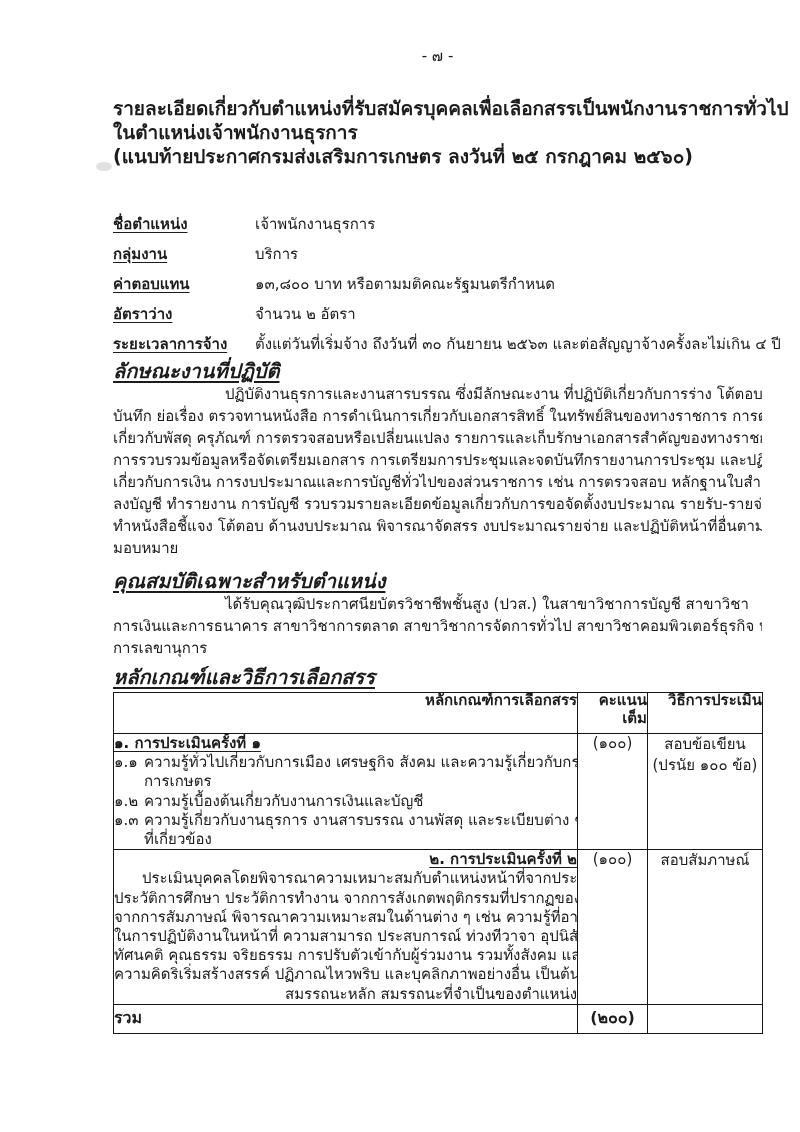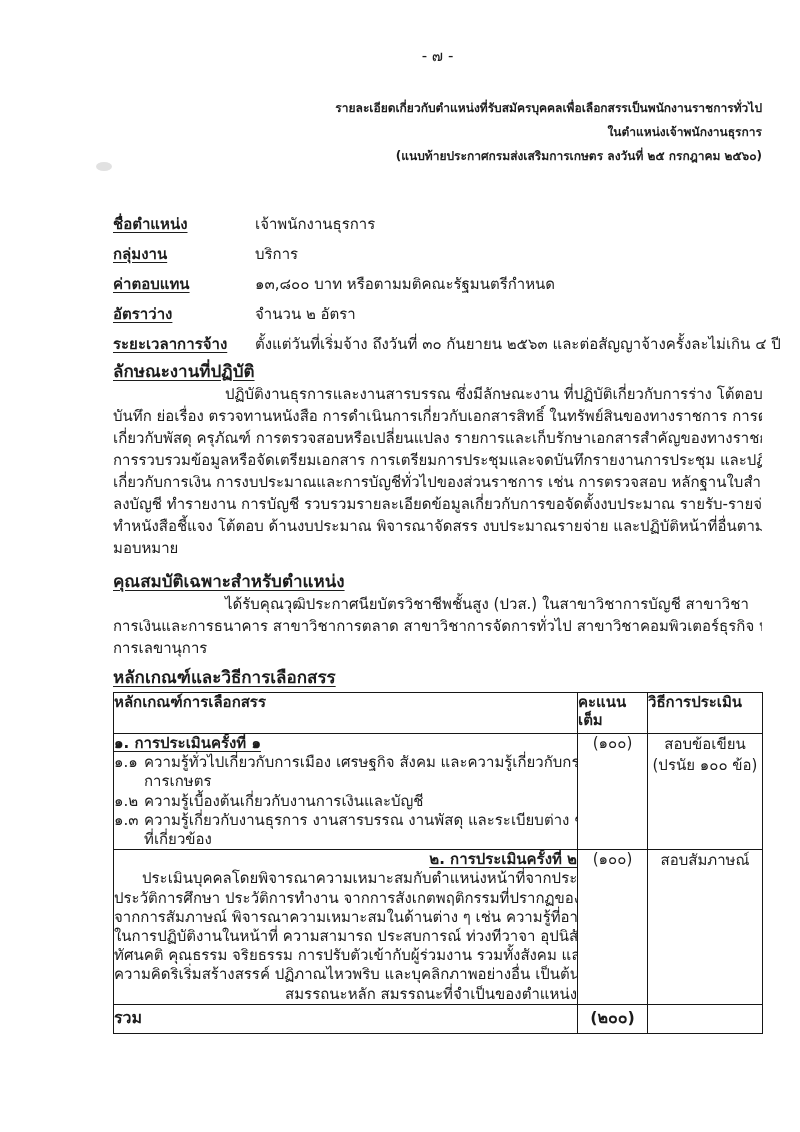--- a/index.html
+++ b/index.html
@@ -9,40 +9,40 @@
     font-family:"DejaVu Sans", sans-serif;
     color:#1c1c1c;
     position:relative;
     overflow:hidden;
     font-size:15px;
   }
   .content { position:absolute; left:113px; top:0; width:649px; }
 
   .page-num { text-align:center; padding-top:47px; font-size:15px; line-height:19px; }
 
-  .doc-title { margin-top:30px; text-align:right; font-weight:bold; font-size:12px; line-height:24px; }
+  .doc-title { margin-top:30px; text-align:left; font-weight:bold; font-size:19px; line-height:24px; }
   .doc-title div { white-space:nowrap; }
 
   .fields { margin-top:41px; }
   .field-row { height:30px; line-height:30px; white-space:nowrap; }
   .field-label { display:inline-block; width:142px; font-weight:bold; text-decoration:underline; text-underline-offset:3px; }
 
-  .section-heading { font-weight:bold; text-decoration:underline; text-underline-offset:3px; line-height:24px; font-size:17px; }
+  .section-heading { font-weight:bold; text-decoration:underline; text-underline-offset:3px; line-height:24px; font-size:20px;font-style:italic; }
   .para { line-height:22px; }
   .para div { white-space:nowrap; overflow:hidden; }
   .indent-para > div:first-child { padding-left:112px; }
 
   .h-duties { margin-top:0px; }
   .h-qual { margin-top:10px; }
   .h-select { margin-top:6px; }
 
   table.criteria { border-collapse:collapse; width:649px; margin-top:3px; font-size:15px; table-layout:fixed; }
   table.criteria th, table.criteria td { border:1.5px solid #161616; vertical-align:top; padding:0; overflow:hidden; }
   col.c1 { width:464px; } col.c2 { width:70px; } col.c3 { width:115px; }
-  th.head { height:40px; vertical-align:middle; text-align:left; font-weight:bold; line-height:18px; padding:2px 0; }
+  th.head { height:40px; vertical-align:middle; text-align:right; font-weight:bold; line-height:18px; padding:2px 0;font-family:Liberation Mono, monospace; }
   td.crit { padding:5px 4px 0 6px; line-height:19.2px; }
   td.r1 { height:115px; }
   td.r2 { height:153px;text-align:right; }
   .row-title { font-weight:bold; text-decoration:underline; text-underline-offset:3px; white-space:nowrap; }
   .sub-line { white-space:nowrap; }
   .sub-num { display:inline-block; width:30px; }
   .r2-lines > div { white-space:nowrap; }
   .r2-lines > div:first-child { padding-left:28px; }
   td.score { text-align:center; padding-top:5px; line-height:19px; }
   td.method { text-align:center; padding-top:5px; line-height:21px; }

